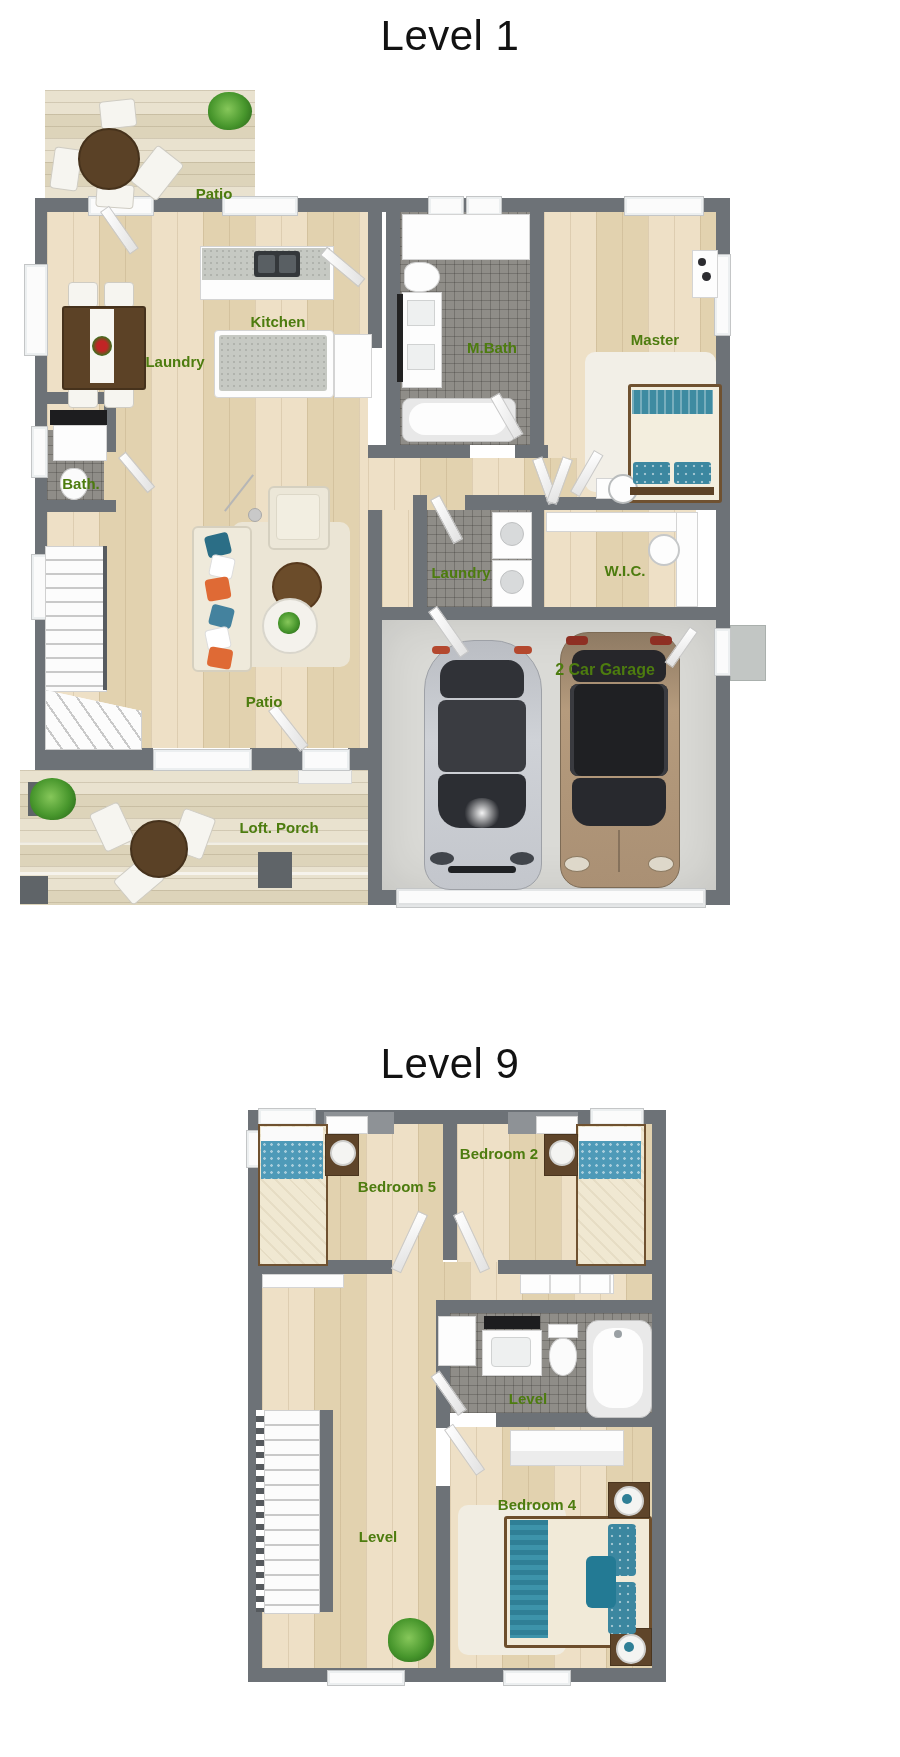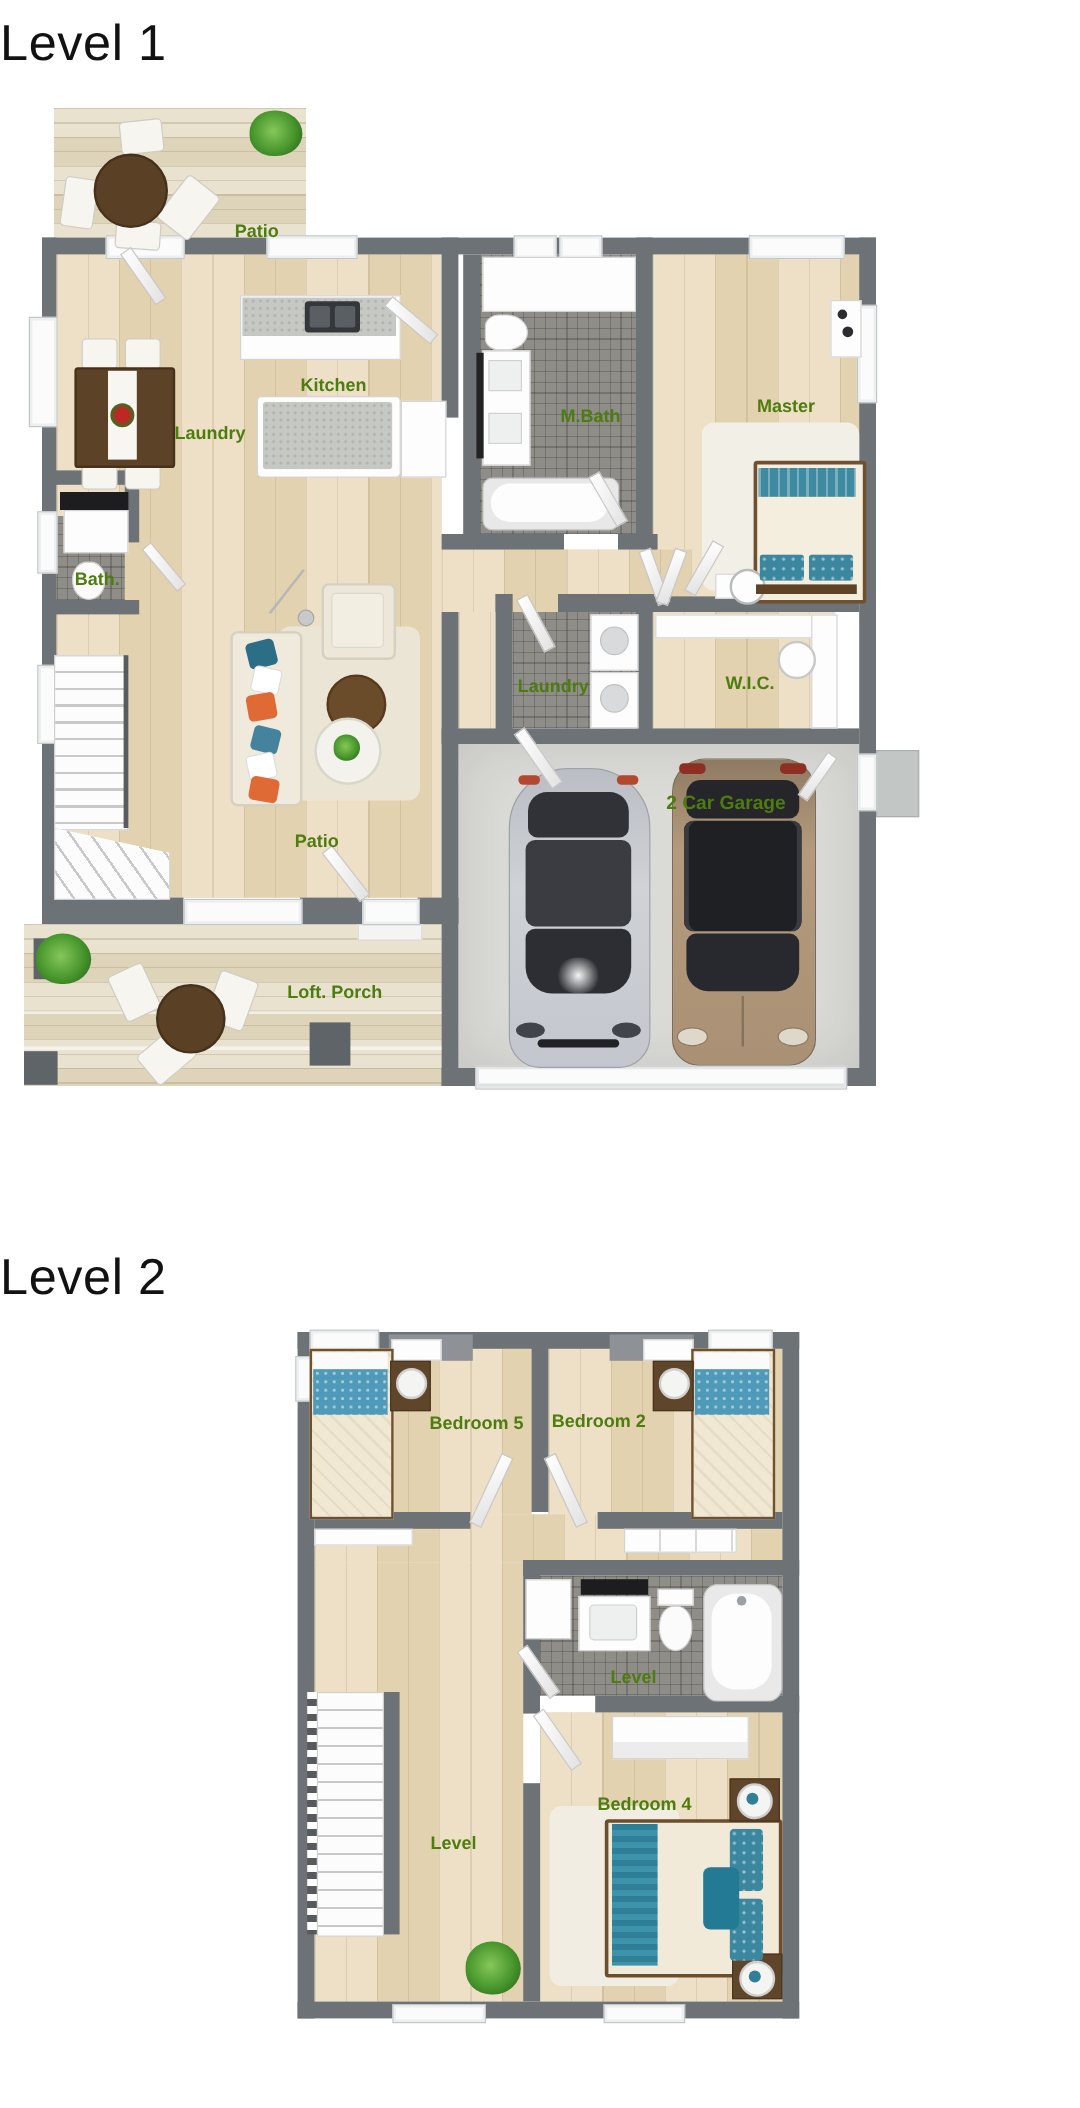--- a/index.html
+++ b/index.html
@@ -1,19 +1,19 @@
 <!DOCTYPE html>
 <html><head>
 <meta charset="utf-8">
 <style>
   html,body{margin:0;padding:0;background:#fff;}
   .canvas{position:relative;width:900px;height:1757px;background:#ffffff;
           font-family:"Liberation Sans",sans-serif;overflow:hidden;}
   .a{position:absolute;}
-  .title{width:900px;color:#121212;font-size:42px;text-align:left;letter-spacing:.5px;}
+  .title{width:900px;color:#121212;font-size:42px;text-align:center;letter-spacing:.5px;}
   .label{color:#4d7c0f;font-size:15px;white-space:nowrap;transform:translate(-50%,-50%);z-index:40;font-weight:bold;}
   .wall{background:#6d7277;z-index:20;}
   .win{background:#fbfbfb;border:1px solid #c4c6c7;box-shadow:inset 0 0 0 2px #eceff0;z-index:25;}
   .leaf{background:linear-gradient(135deg,#ffffff,#e2e2e2);border:1px solid #c9c9c9;z-index:30;}
   .wood{background-color:#e9dcc1;
         background-image:repeating-linear-gradient(90deg,rgba(146,120,80,.18) 0 1px,transparent 1px 26px),
                          repeating-linear-gradient(90deg,#eee0c6 0 52px,#e2d2af 52px 104px);}
   .deck{background-color:#e6dfca;
         background-image:repeating-linear-gradient(180deg,rgba(140,125,95,.25) 0 1px,transparent 1px 12px),
                          repeating-linear-gradient(180deg,#e9e2cf 0 24px,#ddd4ba 24px 48px);}
@@ -34,21 +34,21 @@
   .teal-pat{background-color:#3c87a0;
             background-image:radial-gradient(circle,rgba(255,255,255,.5) 1px,transparent 1.6px);
             background-size:8px 8px;}
 </style>
 </head>
 <body>
 
 <div class="canvas">
 
   <div class="a title" style="top:12px;left:0;">Level 1</div>
-  <div class="a title" style="top:1040px;left:0;">Level 2</div>
+  <div class="a title" style="top:1040px;left:0;">Level 9</div>
 
   <div class="a deck" style="left:45px;top:90px;width:210px;height:108px;"></div>
   <div class="a plant" style="left:208px;top:92px;width:44px;height:38px;"></div>
   <div class="a chair" style="left:100px;top:100px;width:34px;height:26px;transform:rotate(-6deg);"></div>
   <div class="a chair" style="left:52px;top:148px;width:26px;height:40px;transform:rotate(8deg);"></div>
   <div class="a chair" style="left:140px;top:150px;width:32px;height:44px;transform:rotate(38deg);"></div>
   <div class="a chair" style="left:96px;top:184px;width:36px;height:22px;transform:rotate(4deg);"></div>
   <div class="a circle furn" style="left:78px;top:128px;width:58px;height:58px;background:#5a4126;border:2px solid #46321c;"></div>
   <div class="a label" style="left:214px;top:193px;">Patio</div>
 
@@ -264,21 +264,21 @@
   <div class="a furn" style="left:261px;top:1141px;width:62px;height:38px;background:#4e9ab8;background-image:radial-gradient(circle,rgba(255,255,255,.5) 1px,transparent 1.6px);background-size:7px 7px;z-index:29;"></div>
   <div class="a furn" style="left:325px;top:1134px;width:32px;height:40px;background:#5f452a;border:1px solid #4a351e;z-index:28;"></div>
   <div class="a circle furn" style="left:330px;top:1140px;width:22px;height:22px;background:#f4f4f2;border:2px solid #cfcfcd;z-index:29;"></div>
   <div class="a label" style="left:397px;top:1186px;">Bedroom 5</div>
 
   <div class="a furn" style="left:576px;top:1124px;width:66px;height:138px;background:#f0e8d2;border:2px solid #6f5130;background-image:repeating-linear-gradient(45deg,rgba(160,140,100,.12) 0 2px,transparent 2px 10px);z-index:28;"></div>
   <div class="a furn" style="left:579px;top:1127px;width:62px;height:14px;background:#fafafa;z-index:29;"></div>
   <div class="a furn" style="left:579px;top:1141px;width:62px;height:38px;background:#4e9ab8;background-image:radial-gradient(circle,rgba(255,255,255,.5) 1px,transparent 1.6px);background-size:7px 7px;z-index:29;"></div>
   <div class="a furn" style="left:544px;top:1134px;width:32px;height:40px;background:#5f452a;border:1px solid #4a351e;z-index:28;"></div>
   <div class="a circle furn" style="left:549px;top:1140px;width:22px;height:22px;background:#f4f4f2;border:2px solid #cfcfcd;z-index:29;"></div>
-  <div class="a label" style="left:499px;top:1185px;">Bedroom 2</div>
+  <div class="a label" style="left:499px;top:1153px;">Bedroom 2</div>
 
   <div class="a leaf" style="left:404px;top:1210px;width:9px;height:62px;transform:rotate(25deg);"></div>
   <div class="a leaf" style="left:466px;top:1210px;width:9px;height:62px;transform:rotate(-25deg);"></div>
   <div class="a white" style="left:262px;top:1274px;width:80px;height:12px;"></div>
   <div class="a white" style="left:520px;top:1274px;width:92px;height:18px;background-image:repeating-linear-gradient(90deg,#fdfdfd 0 28px,#d9d9d9 28px 30px);"></div>
 
   <div class="a white furn" style="left:438px;top:1316px;width:36px;height:48px;"></div>
   <div class="a furn" style="left:484px;top:1316px;width:56px;height:13px;background:#1d1d1f;z-index:29;"></div>
   <div class="a white furn" style="left:482px;top:1330px;width:58px;height:44px;"></div>
   <div class="a furn" style="left:491px;top:1337px;width:38px;height:28px;background:#eef0f0;border:1px solid #d0d2d2;border-radius:4px;z-index:29;"></div>

